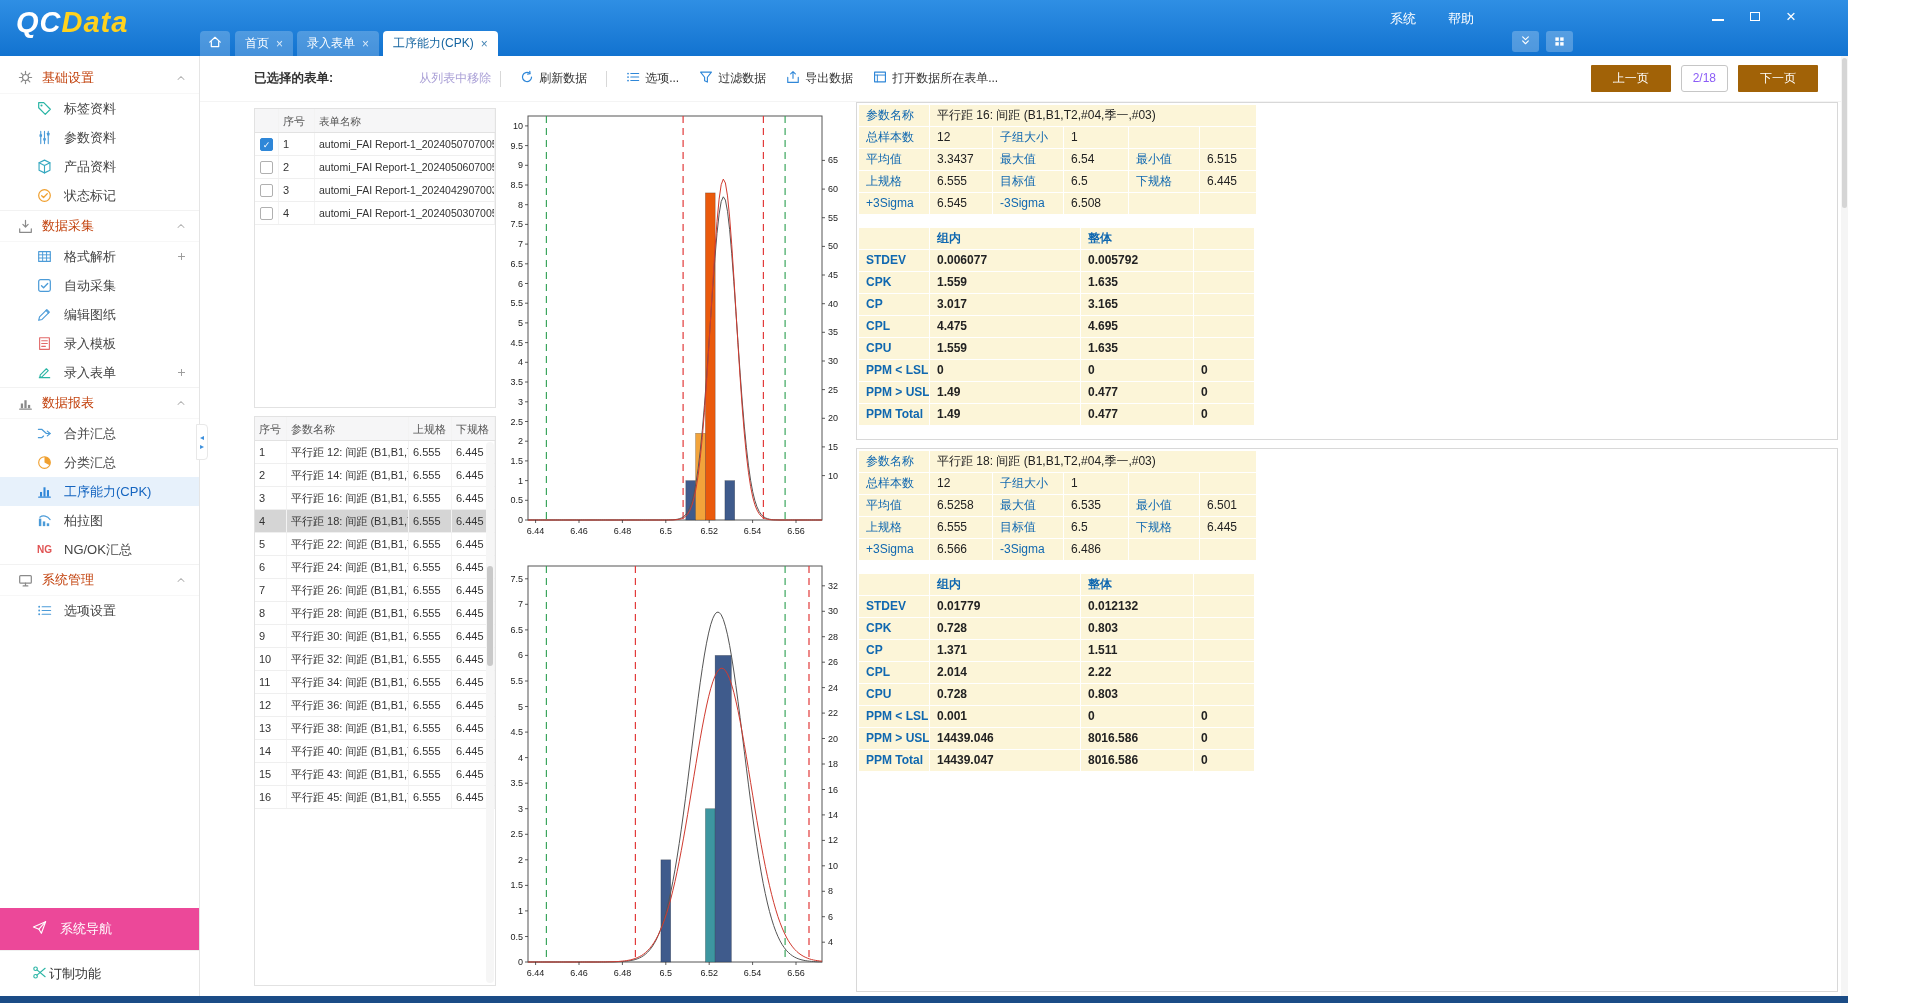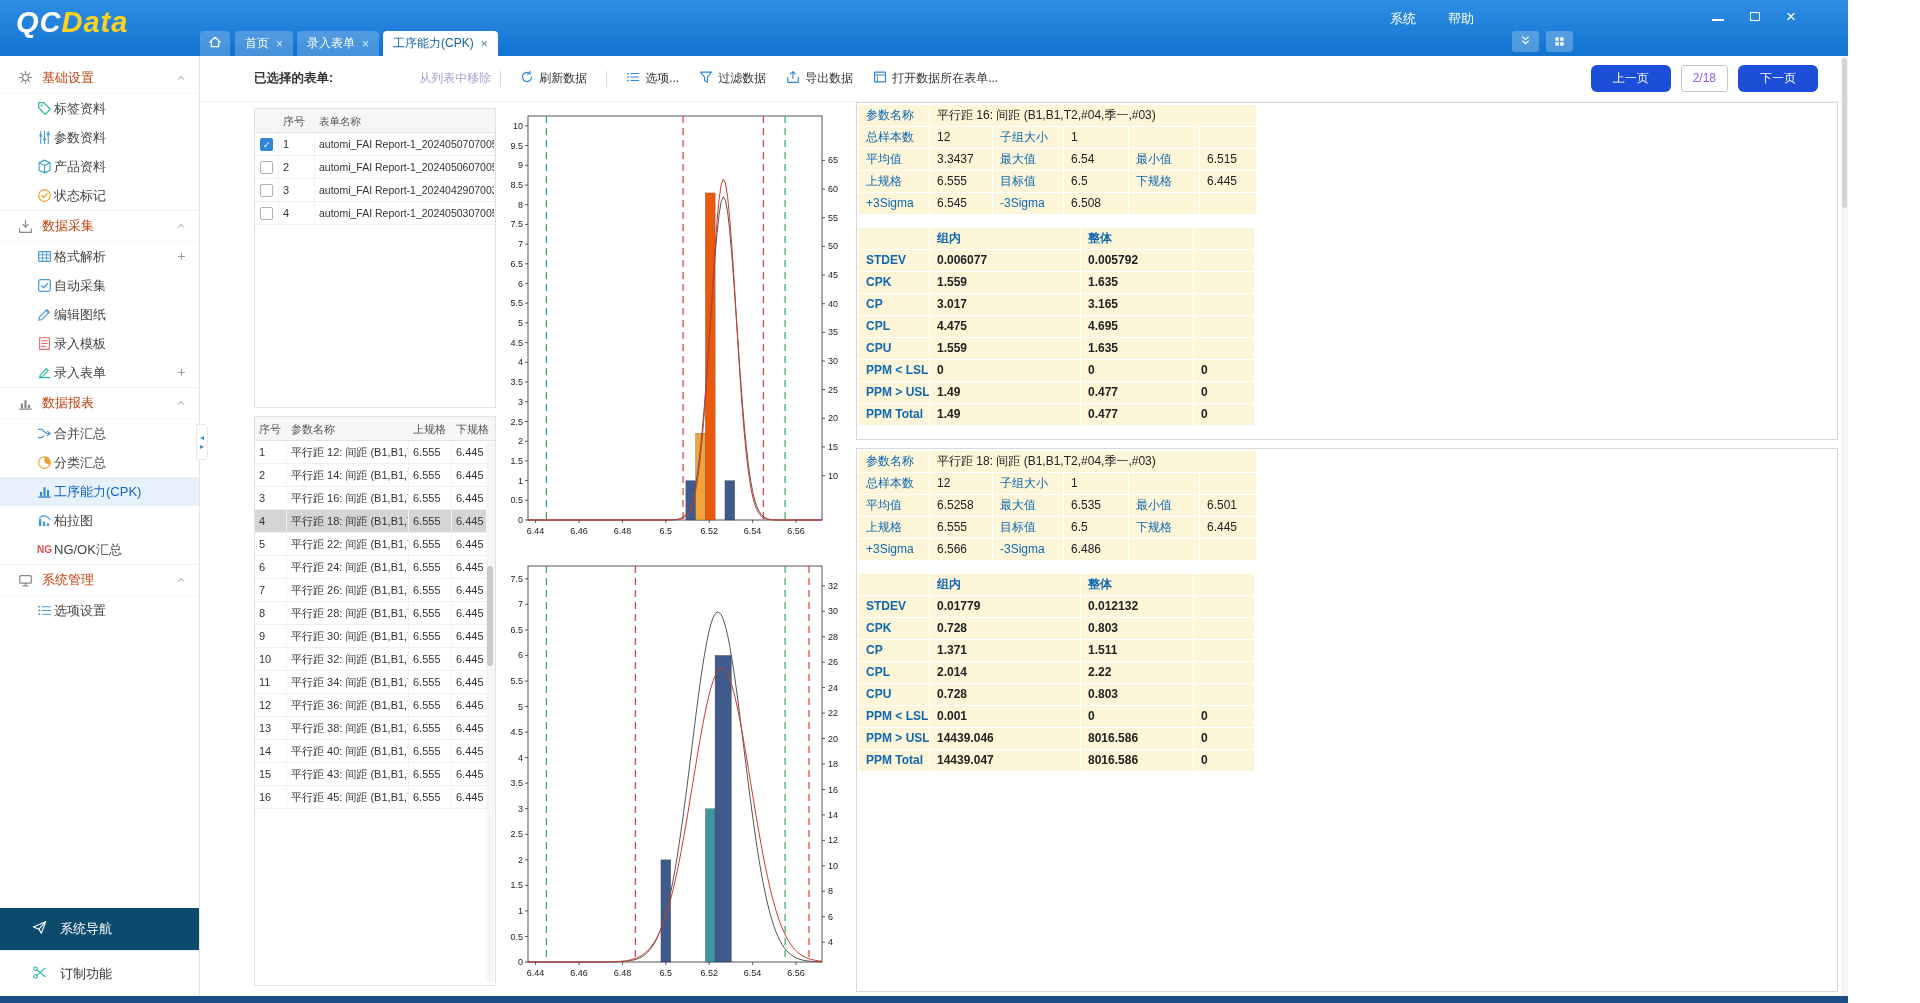--- a/index.html
+++ b/index.html
@@ -26,38 +26,38 @@
   .tab-tools{position:absolute;left:1512px;top:31px;display:flex;gap:7px;}
   .tool-btn{width:27px;height:21px;border-radius:3px;background:rgba(255,255,255,.25);display:flex;align-items:center;justify-content:center;}
 
   
   .sidebar{position:absolute;top:56px;left:0;width:200px;bottom:7px;background:#fff;border-right:1px solid #e5e5e5;display:flex;flex-direction:column;padding-top:6px;overflow:hidden;}
   .section-header{flex:none;height:32px;display:flex;align-items:center;padding:0 12px 0 18px;color:#c2410c;font-size:13px;border-top:1px solid #f2f2f2;border-bottom:1px solid #f7f7f7;}
   .section-header:first-child{border-top:none;}
   .section-header .icon{margin-right:9px;display:flex;}
   .section-header .chev{margin-left:auto;display:flex;}
   .side-item{flex:none;height:29px;display:flex;align-items:center;padding:0 12px 0 37px;color:#444;font-size:13px;position:relative;cursor:default;}
-  .side-item .icon{width:17px;display:flex;}
+  .side-item .icon{width:17px;margin-right:10px;display:flex;}
   .side-item.active{background:#e7f1fb;color:#1565c0;}
   .side-item .plus{margin-left:auto;display:flex;}
   .ngicon{color:#e05252;font-weight:bold;font-size:10px;letter-spacing:0;}
   .spacer{flex:1;}
-  .nav-main{flex:none;height:42px;background:#0c4a6e;color:#fff;display:flex;align-items:center;padding:0 12px 0 32px;gap:13px;font-size:13px;}
-  .nav-sub{flex:none;height:46px;display:flex;align-items:center;padding:0 12px 0 32px;gap:13px;font-size:13px;color:#333;border-top:1px solid #f0f0f0;}
+  .nav-main{flex:none;height:42px;background:#ec4899;color:#fff;display:flex;align-items:center;padding:0 12px 0 32px;gap:13px;font-size:13px;}
+  .nav-sub{flex:none;height:46px;display:flex;align-items:center;padding:0 12px 0 32px;gap:2px;font-size:13px;color:#333;border-top:1px solid #f0f0f0;}
   .collapse-handle{position:absolute;left:196px;top:424px;width:12px;height:36px;display:flex;flex-direction:column;align-items:center;justify-content:center;color:#3c8fdc;font-size:8px;line-height:9px;z-index:5;background:#fff;border:1px solid #e8e8e8;border-radius:0 4px 4px 0;}
 
   
   .main{position:absolute;left:200px;top:56px;right:0;bottom:7px;background:#fff;}
   .toolbar{position:absolute;top:0;left:0;right:0;height:46px;display:flex;align-items:center;padding-left:54px;font-size:12px;color:#333;border-bottom:1px solid #f4f4f4;}
   .tb-label{font-weight:bold;font-size:12.5px;}
   .tb-link{color:#a99fd6;margin-left:86px;}
   .sep{width:1px;height:16px;background:#d8d8d8;margin:0 9px;}
   .tb-btn{display:flex;align-items:center;gap:5px;margin:0 10px;color:#333;white-space:nowrap;}
   .pager{margin-left:auto;display:flex;align-items:center;gap:10px;margin-right:30px;}
-  .page-btn{height:27px;padding:0 22px;background:#1d4ed8;color:#fff;border:none;border-radius:6px;font-size:12px;cursor:default;}
+  .page-btn{height:27px;padding:0 22px;background:#a16207;color:#fff;border:none;border-radius:1px;font-size:12px;cursor:default;}
   .page-ind{height:27px;line-height:25px;padding:0 11px;border:1px solid #c6c6c6;border-radius:3px;font-size:12px;color:#8b5cf6;background:#fff;}
 
   
   .left-col{position:absolute;left:54px;top:52px;width:242px;bottom:10px;}
   .form-box{position:absolute;top:0;left:0;right:0;height:300px;border:1px solid #e2e2e2;background:#fff;overflow:hidden;}
   .param-box{position:absolute;top:308px;left:0;right:0;bottom:0;border:1px solid #e2e2e2;background:#fff;overflow:hidden;}
   .trow{display:flex;height:23px;line-height:23px;font-size:11px;color:#333;border-bottom:1px solid #efefef;}
   .trow>span{padding:0 4px;border-right:1px solid #f3f3f3;overflow:hidden;white-space:nowrap;}
   .thead{background:#f6f6f7;color:#555;height:24px;line-height:24px;border-bottom:1px solid #e2e2e2;}
   .trow.sel{background:#d5d5d5;}

